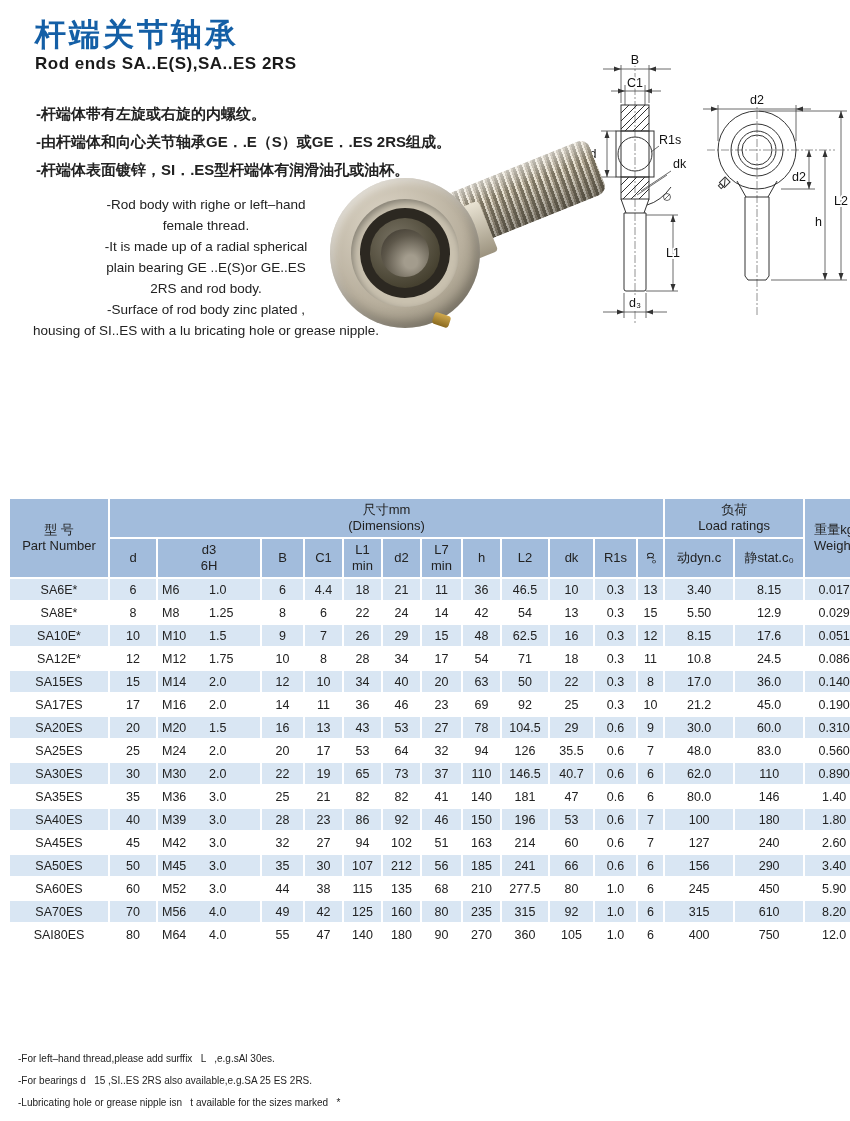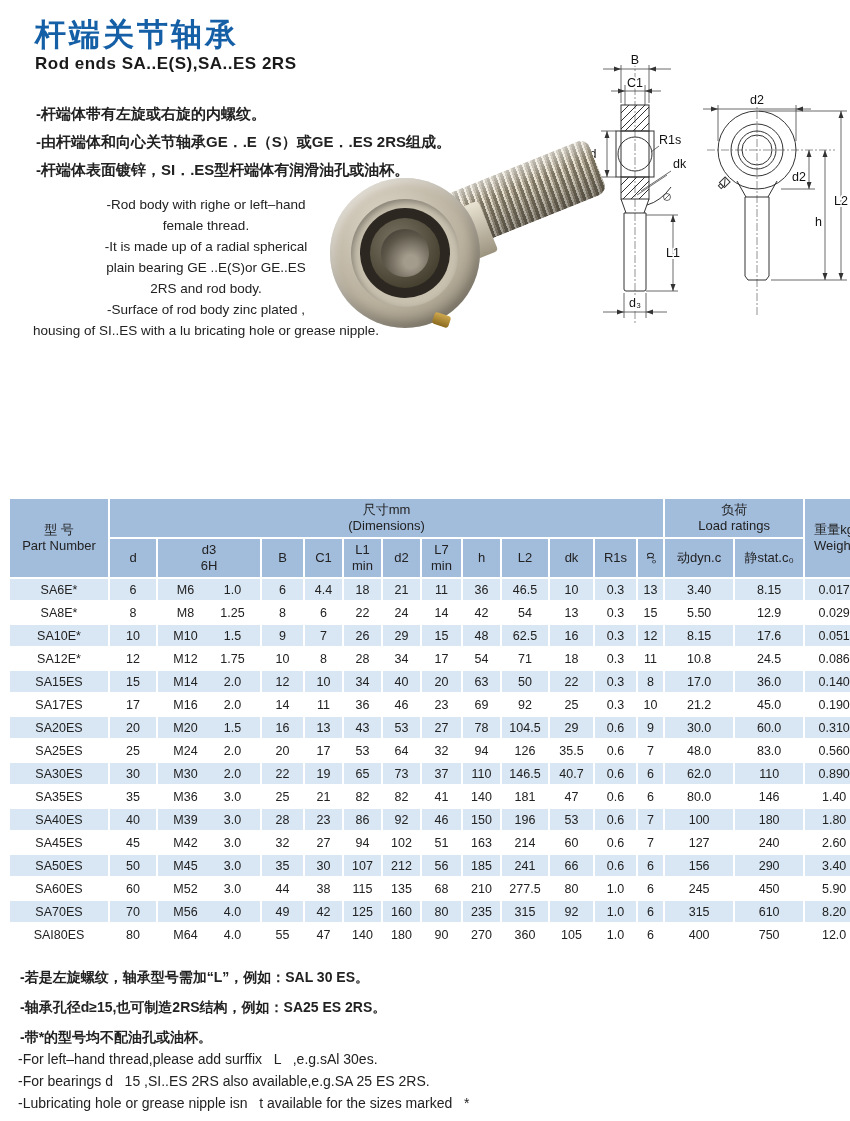--- a/index.html
+++ b/index.html
@@ -65,24 +65,24 @@
     border-collapse:collapse; table-layout:fixed; font-size:12.5px;
   }
   .spec th, .spec td { border:2px solid #fff; text-align:center; padding:1px 1px; color:#222; }
   .spec thead th {
     background:var(--header-bg,#a2bcdc); font-weight:normal;
     white-space:pre-line; line-height:1.2; font-size:13px; height:36px;
   }
   .spec tbody td { height:19px; }
   .spec tbody tr.alt { background:var(--row-alt,#d9e6f3); }
   .spec .rot { display:inline-block; transform:rotate(90deg); font-size:12px; }
-  .spec .thr, .spec .pitch { display:inline-block; width:47%; text-align:center; }
+  .spec .thr, .spec .pitch { display:inline-block; width:47%; text-align:left; }
   
   .notes-cn { position:absolute; left:20px; top:962px; font-size:14px; font-weight:600; line-height:30px; }
-  .notes-en { position:absolute; left:18px; top:1048px; font-size:14px; line-height:22px; }
+  .notes-en { position:absolute; left:18px; top:1048px; font-size:10px; line-height:22px; }
   .notes-cn div, .notes-en div { white-space:pre-wrap; }
 </style>
 </head>
 <body>
 
 <div class="page">
 
   <h1 class="title-cn">杆端关节轴承</h1>
   <h2 class="title-en">Rod ends SA..E(S),SA..ES 2RS</h2>
 
@@ -569,24 +569,19 @@
           <td>105</td>
           <td>1.0</td>
           <td>6</td>
           <td>400</td>
           <td>750</td>
           <td>12.0</td>
         </tr>
       </tbody>
   </table>
 
-  <div class="notes-cn">
-    <div>-若是左旋螺纹，轴承型号需加“L”，例如：SAL 30 ES。</div>
-    <div>-轴承孔径d≥15,也可制造2RS结构，例如：SA25 ES 2RS。</div>
-    <div>-带*的型号均不配油孔或油杯。</div>
-  </div>
   <div class="notes-en">
     <div>-For left–hand thread,please add surffix   L   ,e.g.sAl 30es.</div>
     <div>-For bearings d   15 ,SI..ES 2RS also available,e.g.SA 25 ES 2RS.</div>
     <div>-Lubricating hole or grease nipple isn   t available for the sizes marked   *</div>
   </div>
 
 </div>
 
 </body></html>

